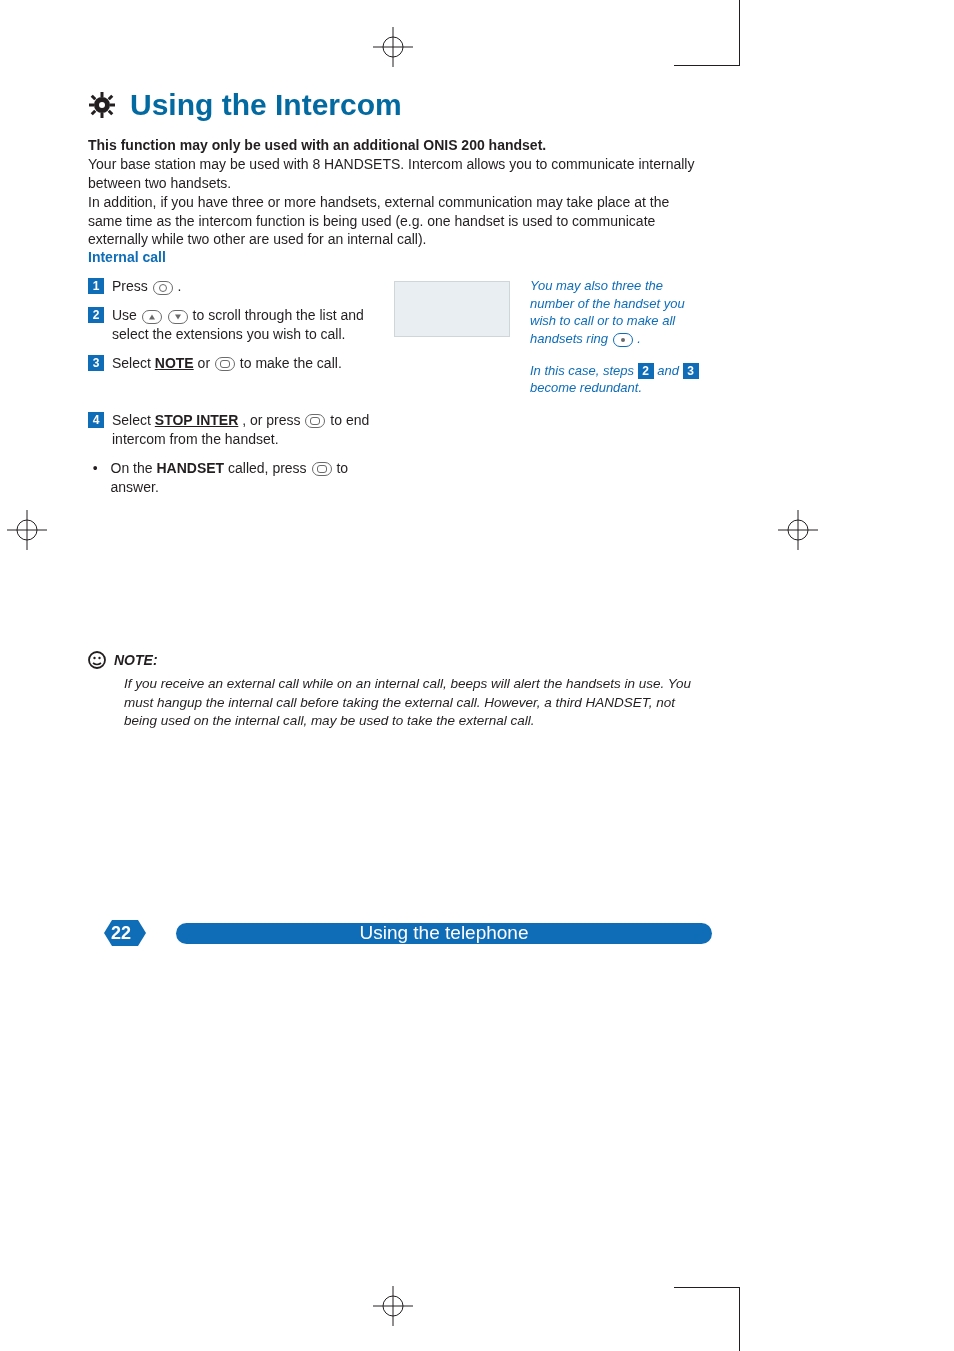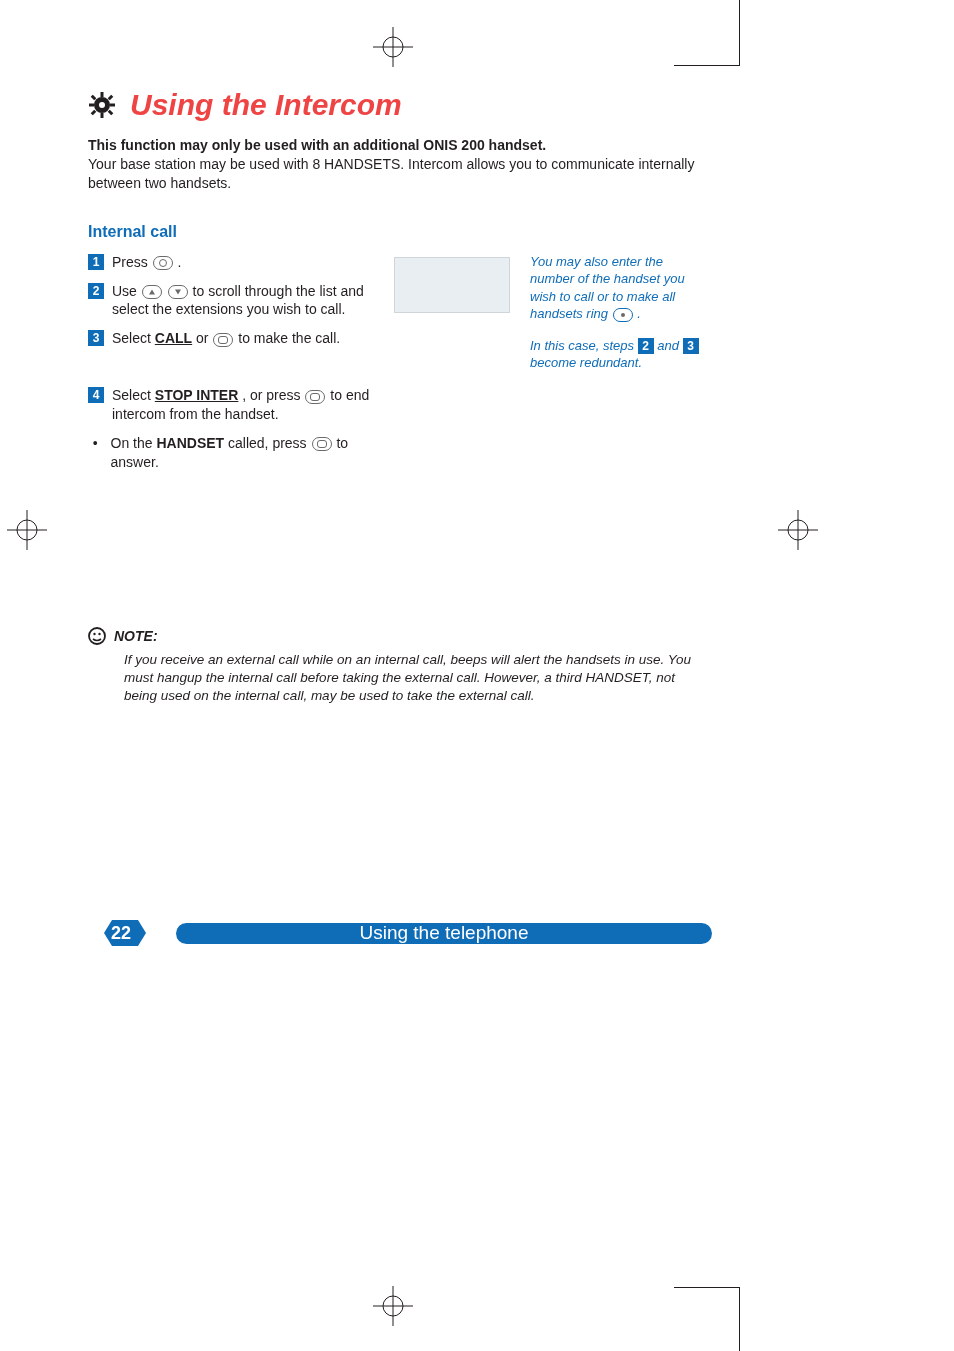--- a/index.html
+++ b/index.html
@@ -23,24 +23,24 @@
   .reg-right { right: 136px; top: 510px; }
   .reg-mark svg { width: 40px; height: 40px; }
   .page {
     position: absolute;
     left: 88px;
     top: 88px;
     width: 616px;
   }
   .title-row { display: flex; align-items: center; gap: 14px; margin-bottom: 14px; }
   .gear-icon { width: 28px; height: 28px; display:inline-block; }
-  .title { color: #ef4444; font-size: 30px; font-style: italic; font-weight: 700; }
+  .title { color: #0369a1; font-size: 30px; font-weight: 700; }
   .intro { font-size: 14px; line-height: 1.35; }
   .intro .bold { font-weight: 700; }
-  .section-h { color: #0f6db8; font-size: 16px; font-weight: 700; margin-top: 30px; margin-bottom: 12px; }
+  .section-h { color: #0f6db8; font-size: 14px; font-weight: 700; margin-bottom: 12px; }
   .columns { display: flex; gap: 20px; align-items: flex-start; }
   .steps-col { width: 300px; }
   .disp-col { width: 120px; padding-top: 4px; }
   .display-box { width: 116px; height: 56px; background: #e9eef2; border: 1px solid #cfd6da; }
   .side-col { flex: 0 0 174px; color: #0f6db8; font-style: italic; font-size: 13px; line-height: 1.35; }
   .step { display: flex; align-items: flex-start; gap: 8px; margin-bottom: 10px; font-size: 14px; line-height: 1.35; }
   .step .num, .inline-num {
     display: inline-block;
     width: 16px; height: 16px;
     background: #0f6db8;
@@ -164,20 +164,21 @@
             <rect x="21" y="19" width="3" height="5" transform="rotate(-45 22.5 21.5)"></rect>
           </g>
         </svg>
     </span>
     <h1 class="title">Using the Intercom</h1>
   </div>
 
   <div class="intro">
     <p class="bold">This function may only be used with an additional ONIS 200 handset.</p>
     <p>Your base station may be used with 8 HANDSETS. Intercom allows you to communicate internally between two handsets.</p>
+    <p>In addition, if you have three or more handsets, external communication may take place at the same time as the intercom function is being used (e.g. one handset is used to communicate externally while two other are used for an internal call).</p>
   </div>
 
   <h2 class="section-h">Internal call</h2>
 
   <div class="columns">
     <div class="steps-col">
 
       <div class="step">
         <span class="num">1</span>
         <span class="txt">
@@ -194,21 +195,21 @@
           <span class="key-icon key-up"></span>
           <span class="key-icon key-down"></span>
           <span> to scroll through the list and select the extensions you wish to call.</span>
         </span>
       </div>
 
       <div class="step">
         <span class="num">3</span>
         <span class="txt">
           <span>Select </span>
-          <span class="ul">CALL</span>
+          <span class="ul">NOTE</span>
           <span> or </span>
           <span class="key-icon key-phone"></span>
           <span> to make the call.</span>
         </span>
       </div>
 
       <div style="height:28px"></div>
 
       <div class="step">
         <span class="num">4</span>
@@ -233,21 +234,21 @@
       </div>
 
     </div>
 
     <div class="disp-col">
       <div class="display-box"></div>
     </div>
 
     <div class="side-col">
       <p>
-        <span>You may also enter the number of the handset you wish to call or to make all handsets ring </span>
+        <span>You may also three the number of the handset you wish to call or to make all handsets ring </span>
         <span class="key-icon key-dot" style="border-color:#0f6db8"></span>
         <span> .</span>
       </p>
       <p style="margin-top:14px">
         <span>In this case, steps </span>
         <span class="inline-num">2</span>
         <span> and </span>
         <span class="inline-num">3</span>
         <span> become redundant.</span>
       </p>

